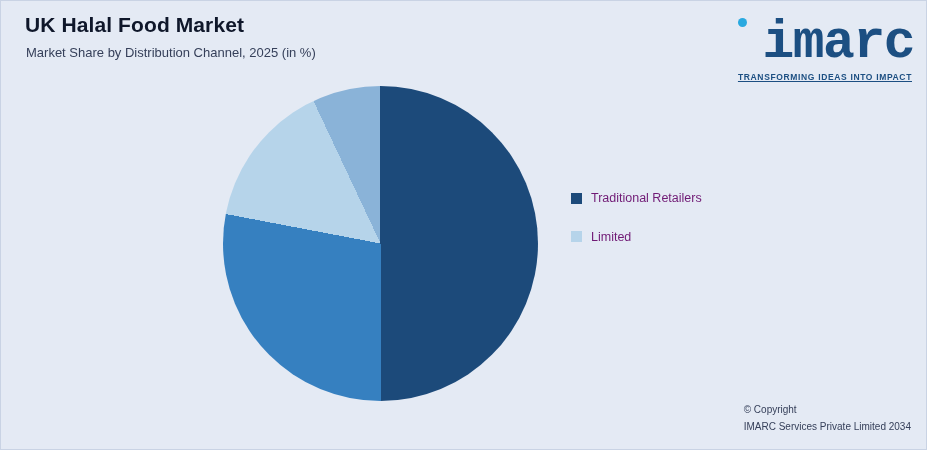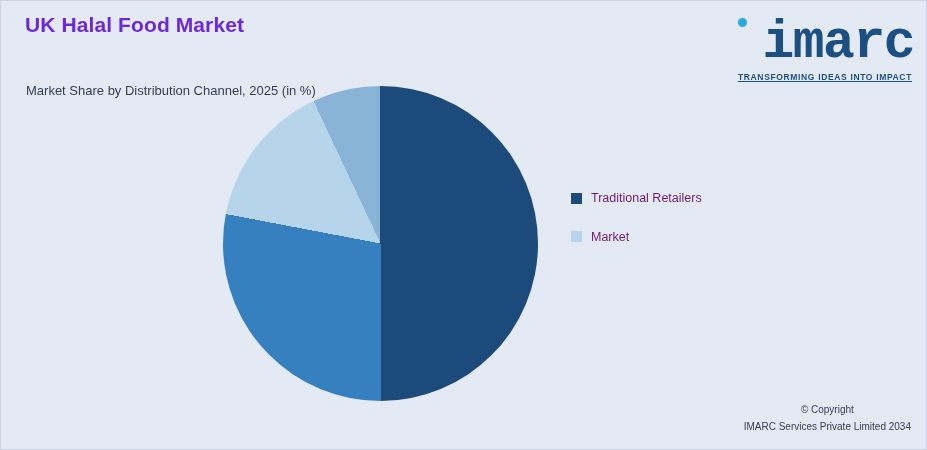--- a/index.html
+++ b/index.html
@@ -22,30 +22,29 @@
     border: 1px solid #c9d3e4;
     box-sizing: border-box;
     background: #e4eaf4;
   }
   .title {
     position: absolute;
     left: 24px;
     top: 12px;
     font-size: 21px;
     font-weight: bold;
-    color: #6d28d9;
+    color: #0f172a;
     letter-spacing: 0.1px;
   }
   .subtitle {
     position: absolute;
     left: 25px;
     top: 44px;
     font-size: 13px;
     color: #36405a;
-    margin-top: 38px;
   }
   
   .logo {
     position: absolute;
     right: 12px;
     top: 16px;
     width: 190px;
     height: 62px;
   }
   .logo-word {
@@ -112,21 +111,21 @@
   .legend-label {
     font-size: 12.5px;
     color: #701a75;
     white-space: nowrap;
   }
   
   .copyright {
     position: absolute;
     right: 15px;
     bottom: 14px;
-    text-align: center;
+    text-align: left;
     font-size: 10px;
     color: #36405a;
     line-height: 17px;
   }
 </style>
 </head>
 <body>
 
 <div class="frame">
 
@@ -143,21 +142,21 @@
     <div class="pie" id="pie" style="background: conic-gradient(rgb(28, 74, 122) 0deg, rgb(28, 74, 122) 180deg, rgb(54, 128, 192) 180deg, rgb(54, 128, 192) 280.8deg, rgb(182, 212, 234) 280.8deg, rgb(182, 212, 234) 334.8deg, rgb(138, 179, 216) 334.8deg, rgb(138, 179, 216) 360deg);"></div>
   </div>
 
   <div class="legend" id="legend">
       <div class="legend-item">
         <span class="legend-swatch" style="background: rgb(28, 74, 122);"></span>
         <span class="legend-label">Traditional Retailers</span>
       </div>
       <div class="legend-item">
         <span class="legend-swatch" style="background: rgb(182, 212, 234);"></span>
-        <span class="legend-label">Market</span>
+        <span class="legend-label">Limited</span>
       </div>
     </div>
 
   <div class="copyright">
     <div>© Copyright</div>
     <div>IMARC Services Private Limited 2034</div>
   </div>
 
 </div>
 

